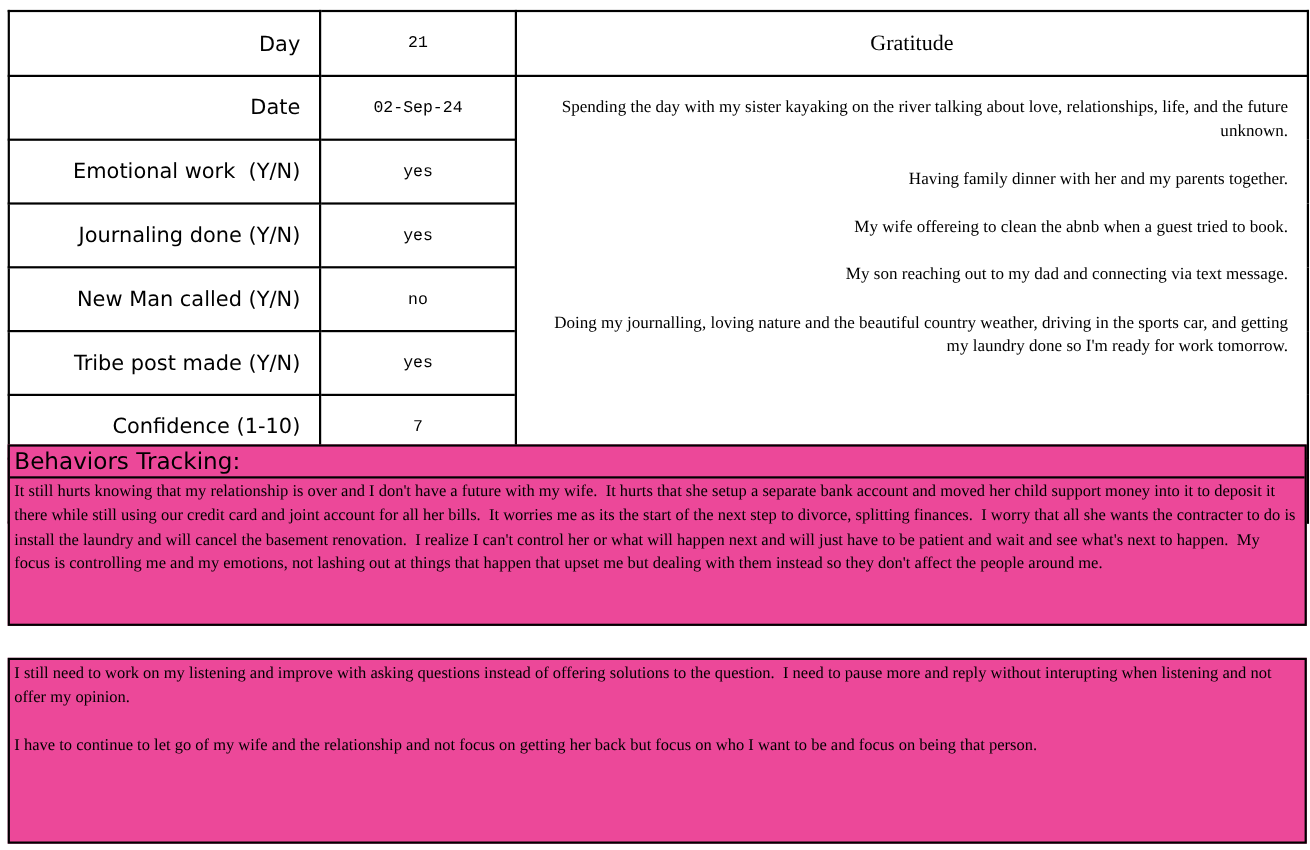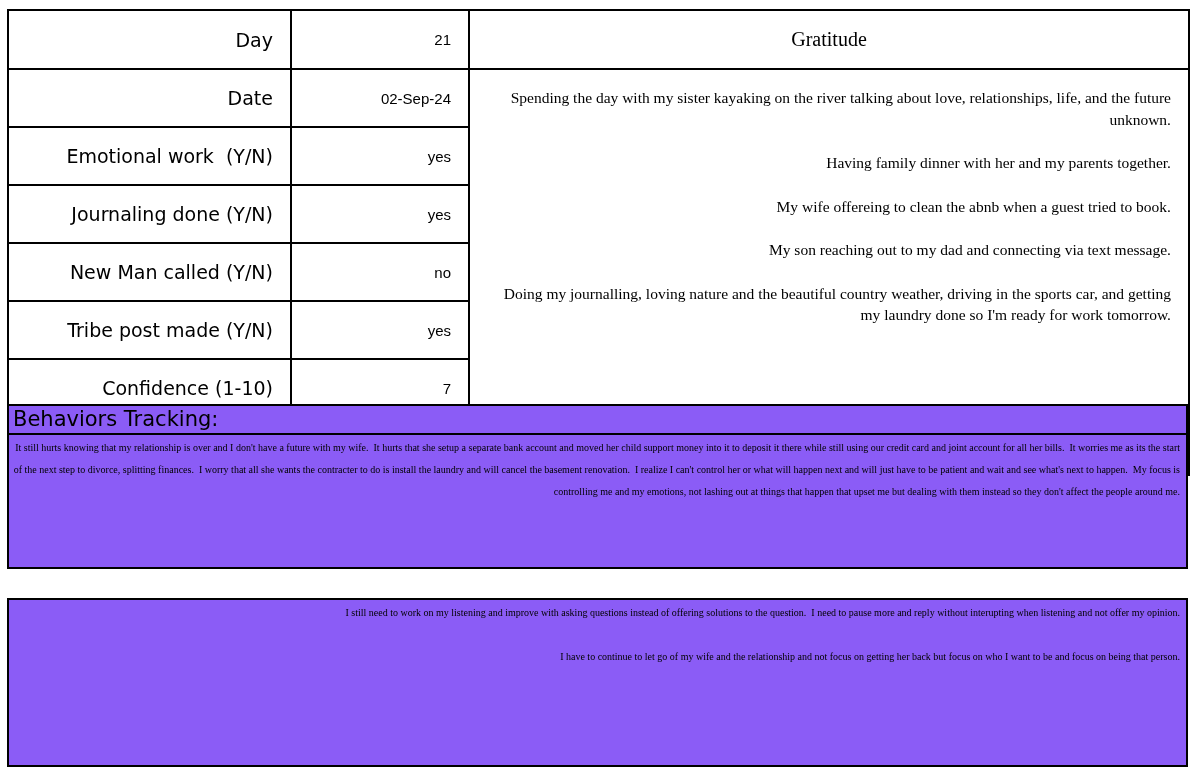--- a/index.html
+++ b/index.html
@@ -14,54 +14,54 @@
   }
   .top-table td{border:2px solid #000;padding:17px;overflow:hidden;}
   .row-first{height:40px;}
   .row-std{height:47px;}
   .lbl{
     font-family:"DejaVu Sans", sans-serif;
     font-size:19px;text-align:right;vertical-align:middle;
     padding:0 3px 0 2px;white-space:pre;
   }
   .val{
-    font-family:Liberation Sans, sans-serif;
-    font-size:15px;text-align:right;vertical-align:middle;
+    font-family:Liberation Mono, monospace;
+    font-size:15px;text-align:center;vertical-align:middle;
   }
   .grat-title{
     font-family:Liberation Serif, serif;
     font-size:20px;text-align:center;vertical-align:middle;
   }
   .grat-body{
     vertical-align:top;text-align:right;
     font-size:15.5px;line-height:21.5px;
     padding:2px 8px 2px 6px;
   }
   .grat-body p{margin:0 0 22px 0;white-space:pre-wrap;}
   .grat-body p:last-child{margin-bottom:0;}
   .context-val{
     font-size:15.5px;text-align:left;vertical-align:middle;
     padding:0 6px 0 4px;white-space:pre-wrap;
   }
   
   .section-box{
     position:absolute;left:7px;width:1181px;
-    border:2px solid #000;box-sizing:border-box;background:#8b5cf6;
+    border:2px solid #000;box-sizing:border-box;background:#ec4899;
   }
   .box-behaviors{top:404px;height:165px;}
   .box-wins{top:598px;height:169px;}
   .section-title{
     font-family:"DejaVu Sans", sans-serif;
     font-size:21px;line-height:27px;height:29px;
     border-bottom:2px solid #000;box-sizing:border-box;
     padding-left:4px;white-space:pre;
   }
   .section-body{
-    font-size:10px;line-height:21.8px;
-    padding:2px 6px 0 4px;text-align:right;
+    font-size:15px;line-height:21.8px;
+    padding:2px 6px 0 4px;text-align:left;
   }
   .section-body p{margin:0 0 22px 0;white-space:pre-wrap;}
   .section-body p:last-child{margin-bottom:0;}
 </style>
 </head>
 <body>
 
 <table class="top-table">
   <colgroup>
     <col style="width:283px">

